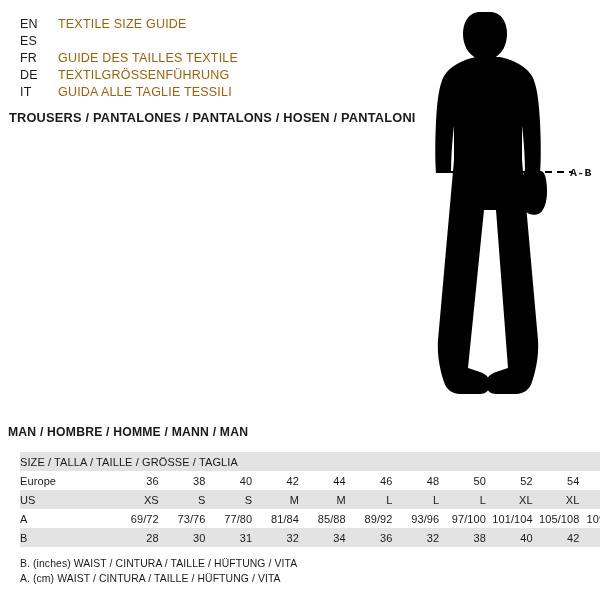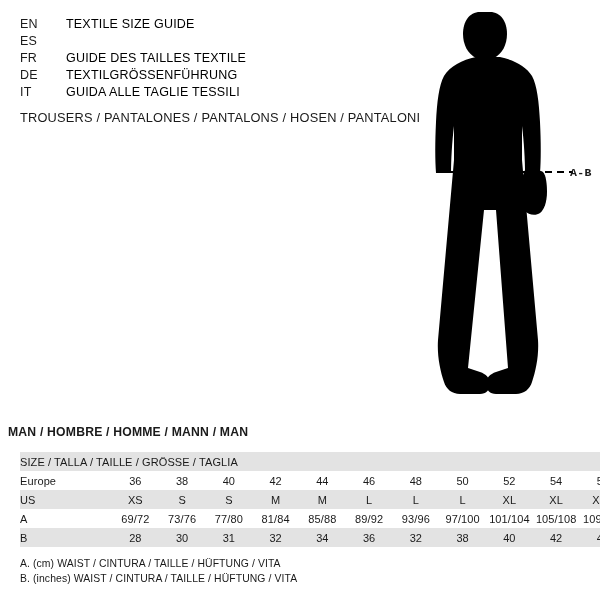--- a/index.html
+++ b/index.html
@@ -37,31 +37,30 @@
     line-height: 17px;
     font-size: 12.5px;
     letter-spacing: 0.2px;
   }
   .lang-code {
     width: 38px;
     flex: 0 0 38px;
     color: #1a1a1a;
   }
   .lang-text {
-    color: #000000;
-    white-space: nowrap;
-    margin-left: 8px;
+    color: #a16207;
+    white-space: nowrap;
   }
 
   .garment-title {
     position: absolute;
-    left: 20px;
+    left: 9px;
     top: 110px;
     font-size: 12.8px;
-    font-weight: normal;
+    font-weight: bold;
     letter-spacing: 0.2px;
     white-space: nowrap;
   }
 
   
   .figure-wrap {
     position: absolute;
     left: 410px;
     top: 10px;
     width: 190px;
@@ -108,21 +107,21 @@
   }
   tr.shade td {
     background: #e3e3e3;
   }
   td.label-col {
     width: 92px;
     padding-left: 2px;
   }
   td.val {
     width: 46.75px;
-    text-align: center;
+    text-align: right;
   }
 
   
   .footnotes {
     position: absolute;
     left: 20px;
     top: 556px;
     font-size: 10.4px;
     letter-spacing: 0.1px;
   }
@@ -276,17 +275,17 @@
         <td class="val">32</td>
         <td class="val">38</td>
         <td class="val">40</td>
         <td class="val">42</td>
         <td class="val">44</td>
       </tr>
     </tbody>
   </table>
 
   <div class="footnotes">
+    <div>B. (inches) WAIST / CINTURA / TAILLE / HÜFTUNG / VITA</div>
     <div>A. (cm) WAIST / CINTURA / TAILLE / HÜFTUNG / VITA</div>
-    <div>B. (inches) WAIST / CINTURA / TAILLE / HÜFTUNG / VITA</div>
   </div>
 
 </div>
 
 </body></html>

